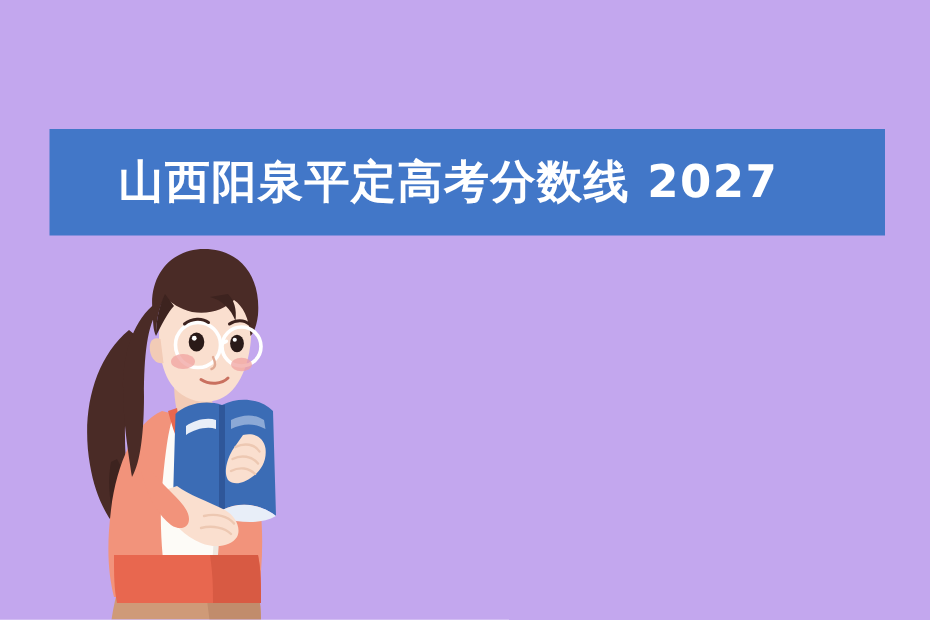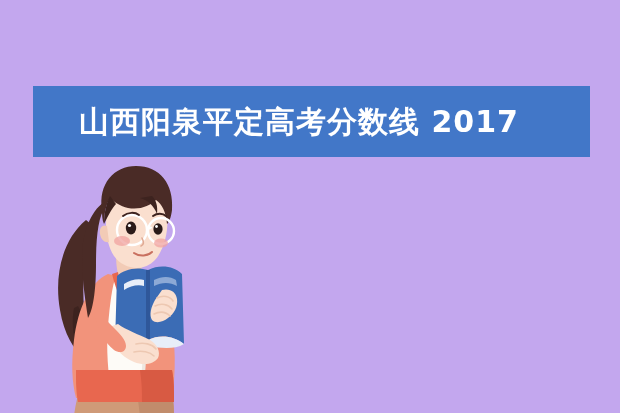--- a/index.html
+++ b/index.html
@@ -54,21 +54,21 @@
     width: 210px;
     height: 255px;
   }
 </style>
 </head>
 <body>
 
 <div id="cover">
 
   <div id="title-banner">
-    <span id="title-text">山西阳泉平定高考分数线 2017</span>
+    <span id="title-text">山西阳泉平定高考分数线 2027</span>
   </div>
 
   <div id="illustration">
     <svg viewBox="0 0 210 255" xmlns="http://www.w3.org/2000/svg" aria-hidden="true">
       <defs>
         <clipPath id="frame">
           <rect x="0" y="0" width="210" height="255"></rect>
         </clipPath>
       </defs>
 

